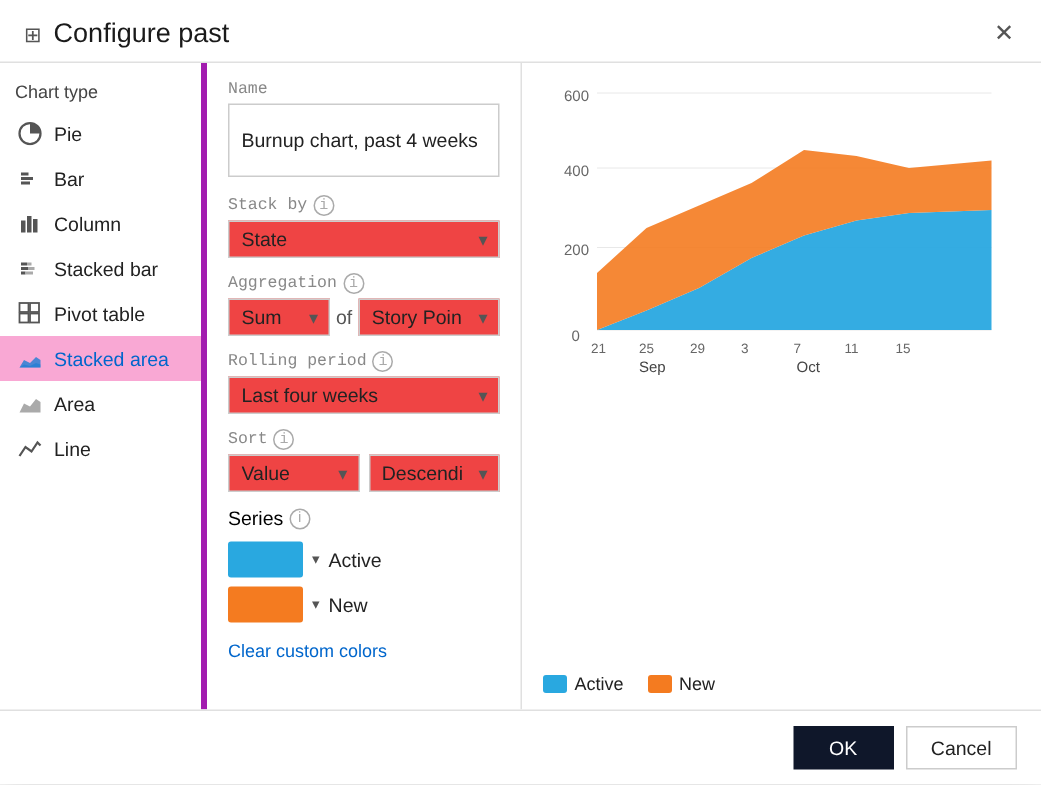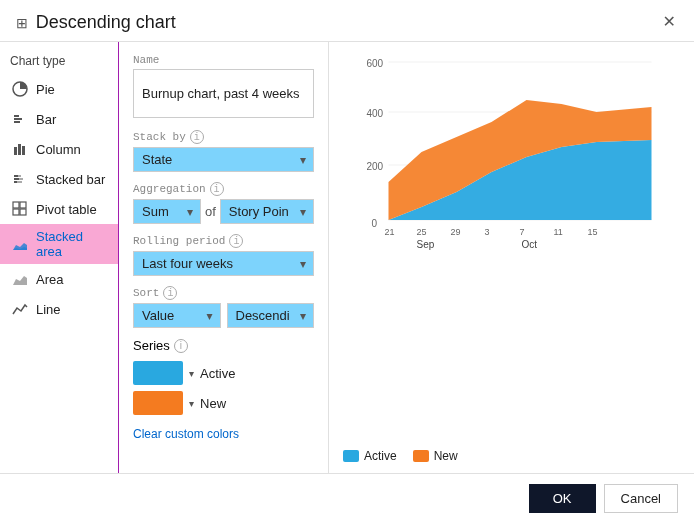--- a/index.html
+++ b/index.html
@@ -50,22 +50,22 @@
       color: #555;
       padding: 2px 6px;
     }
     .dialog-body {
       display: flex;
       flex: 1;
       overflow: hidden;
     }
     
     .left-panel {
-      width: 119px;
-      border-right: 1px solid #a21caf;
+      width: 138px;
+      border-right: 4px solid #a21caf;
       padding: 8px 0;
     }
     .chart-type-label {
       padding: 4px 10px 6px;
       color: #444;
       font-size: 12px;
     }
     .chart-type-item {
       display: flex;
       align-items: center;
@@ -129,21 +129,21 @@
       position: relative;
       margin-bottom: 10px;
     }
     .select-wrapper select {
       width: 100%;
       border: 1px solid #ccc;
       padding: 4px 24px 4px 8px;
       font-size: 13px;
       color: #222;
       appearance: none;
-      background: #7dd3fc;
+      background: #ef4444;
       outline: none;
       cursor: pointer;
     }
     .select-wrapper::after {
       content: "▾";
       position: absolute;
       right: 8px;
       top: 50%;
       transform: translateY(-50%);
       color: #555;
@@ -279,21 +279,21 @@
     }
     .field-group { margin-bottom: 2px; }
   </style>
 </head>
 <body>
 
 <div class="dialog">
 
   <div class="dialog-header">
     <span class="dialog-title-icon">⊞</span>
-    <span class="dialog-title">Descending chart</span>
+    <span class="dialog-title">Configure past</span>
     <button class="close-btn">✕</button>
   </div>
 
   <div class="dialog-body">
 
     <div class="left-panel">
       <div class="chart-type-label">Chart type</div>
 
       <div class="chart-type-item">
         <span class="ct-icon">

